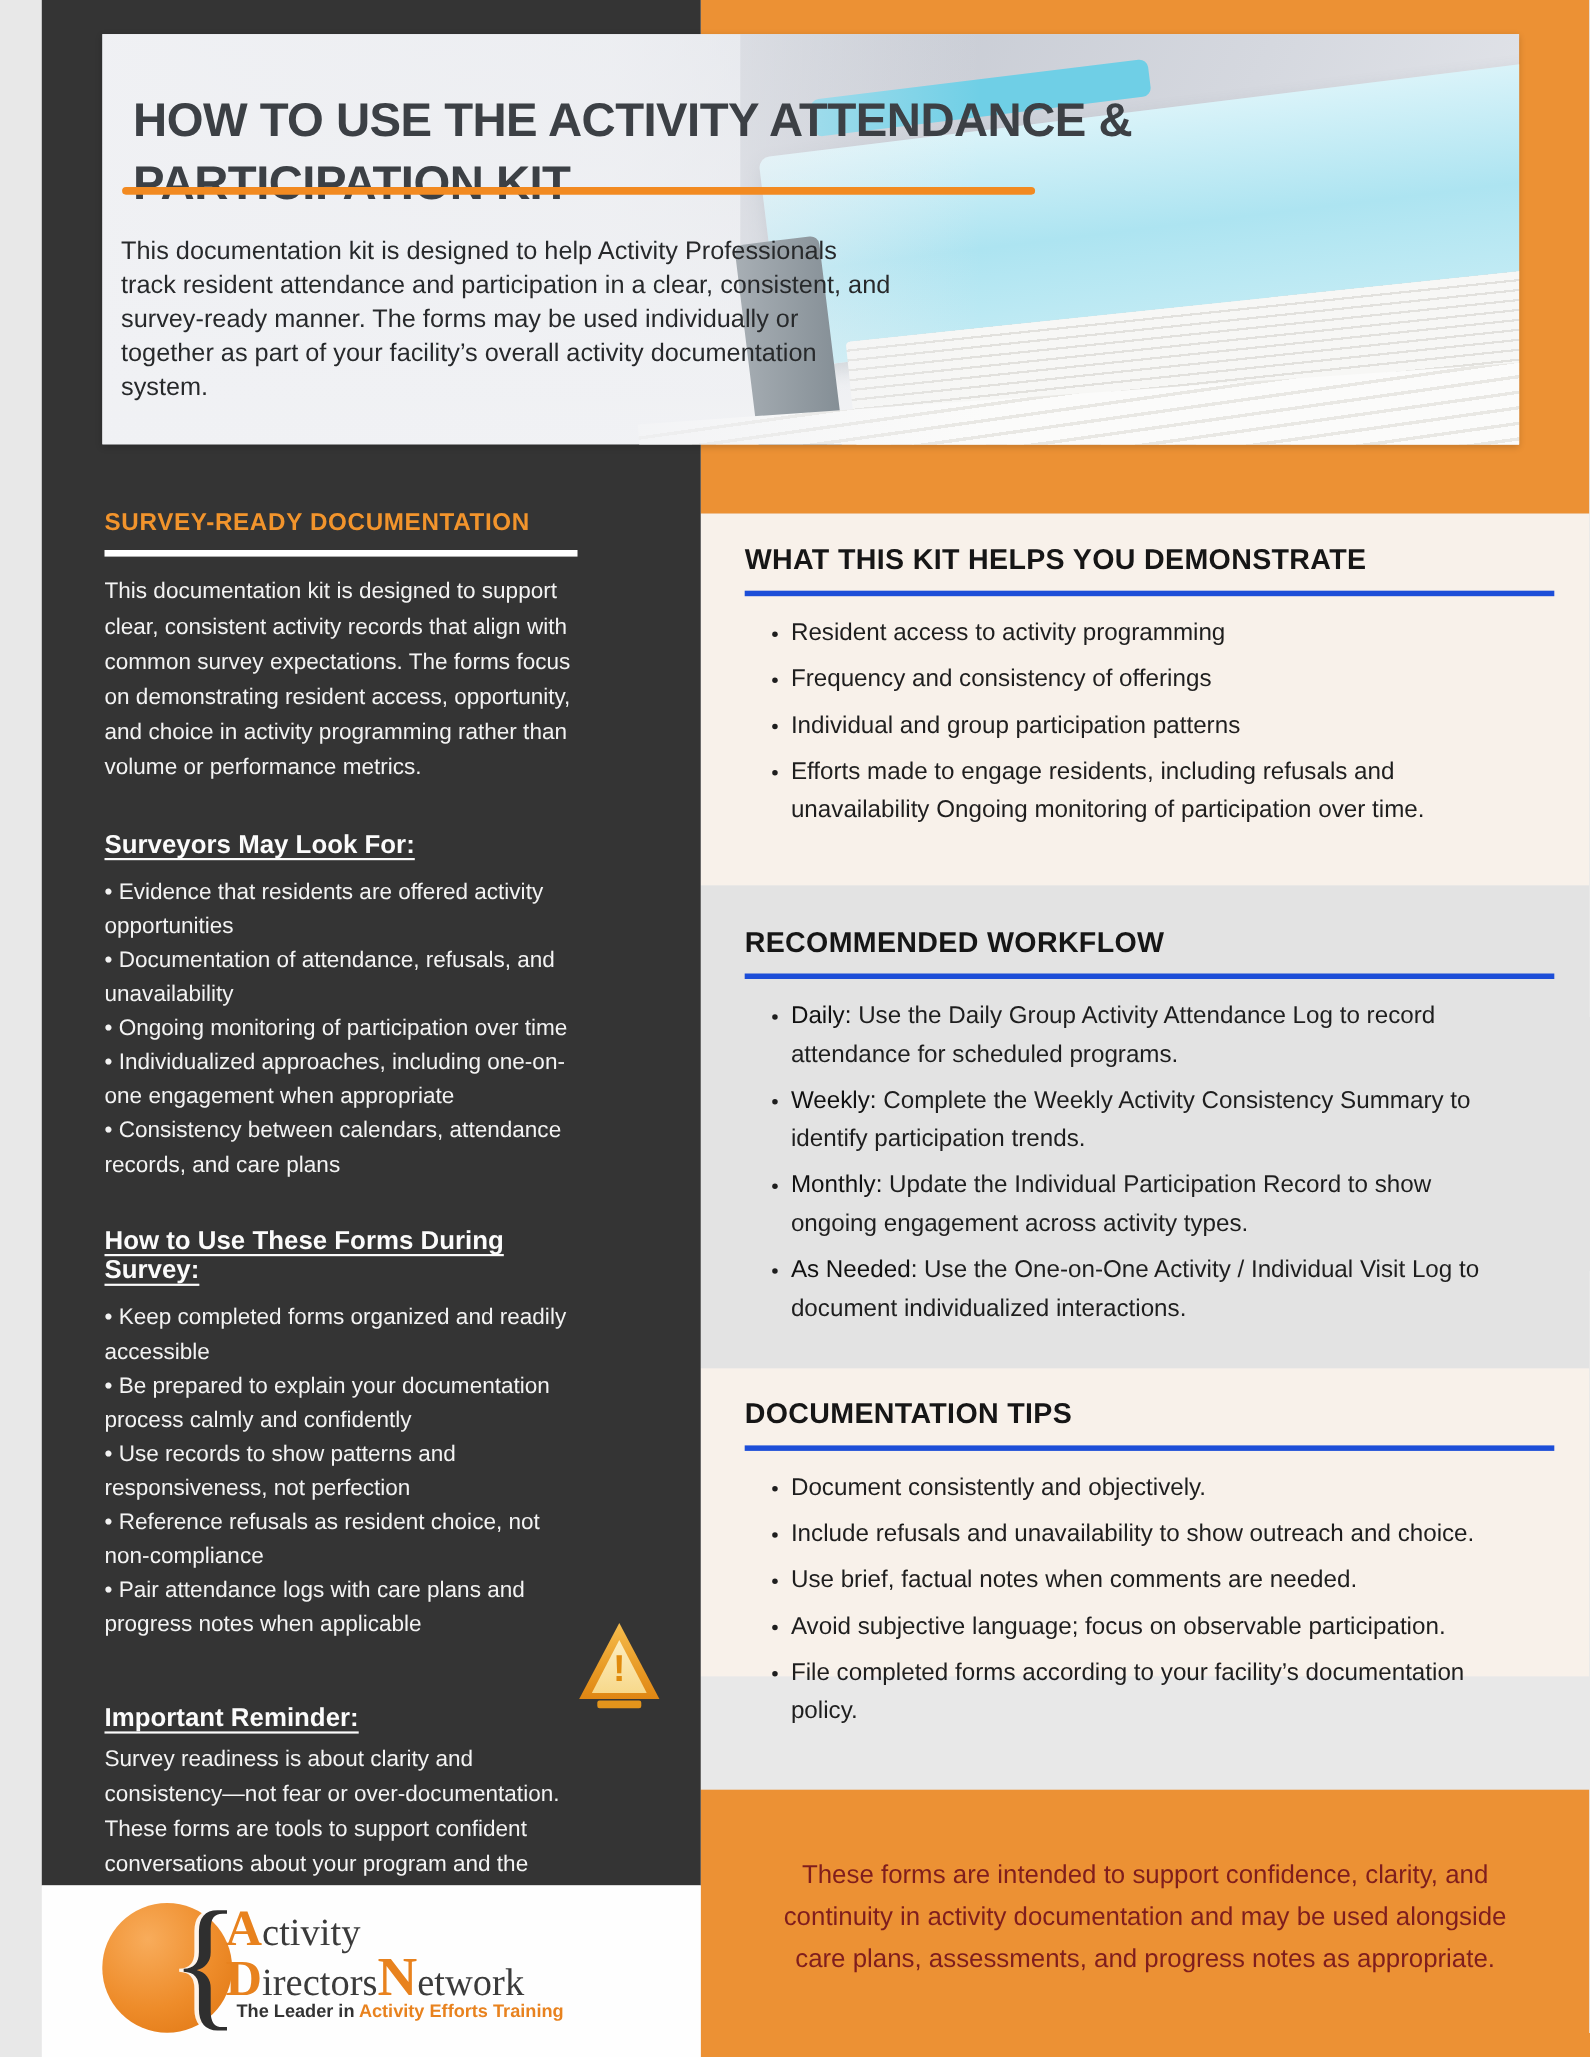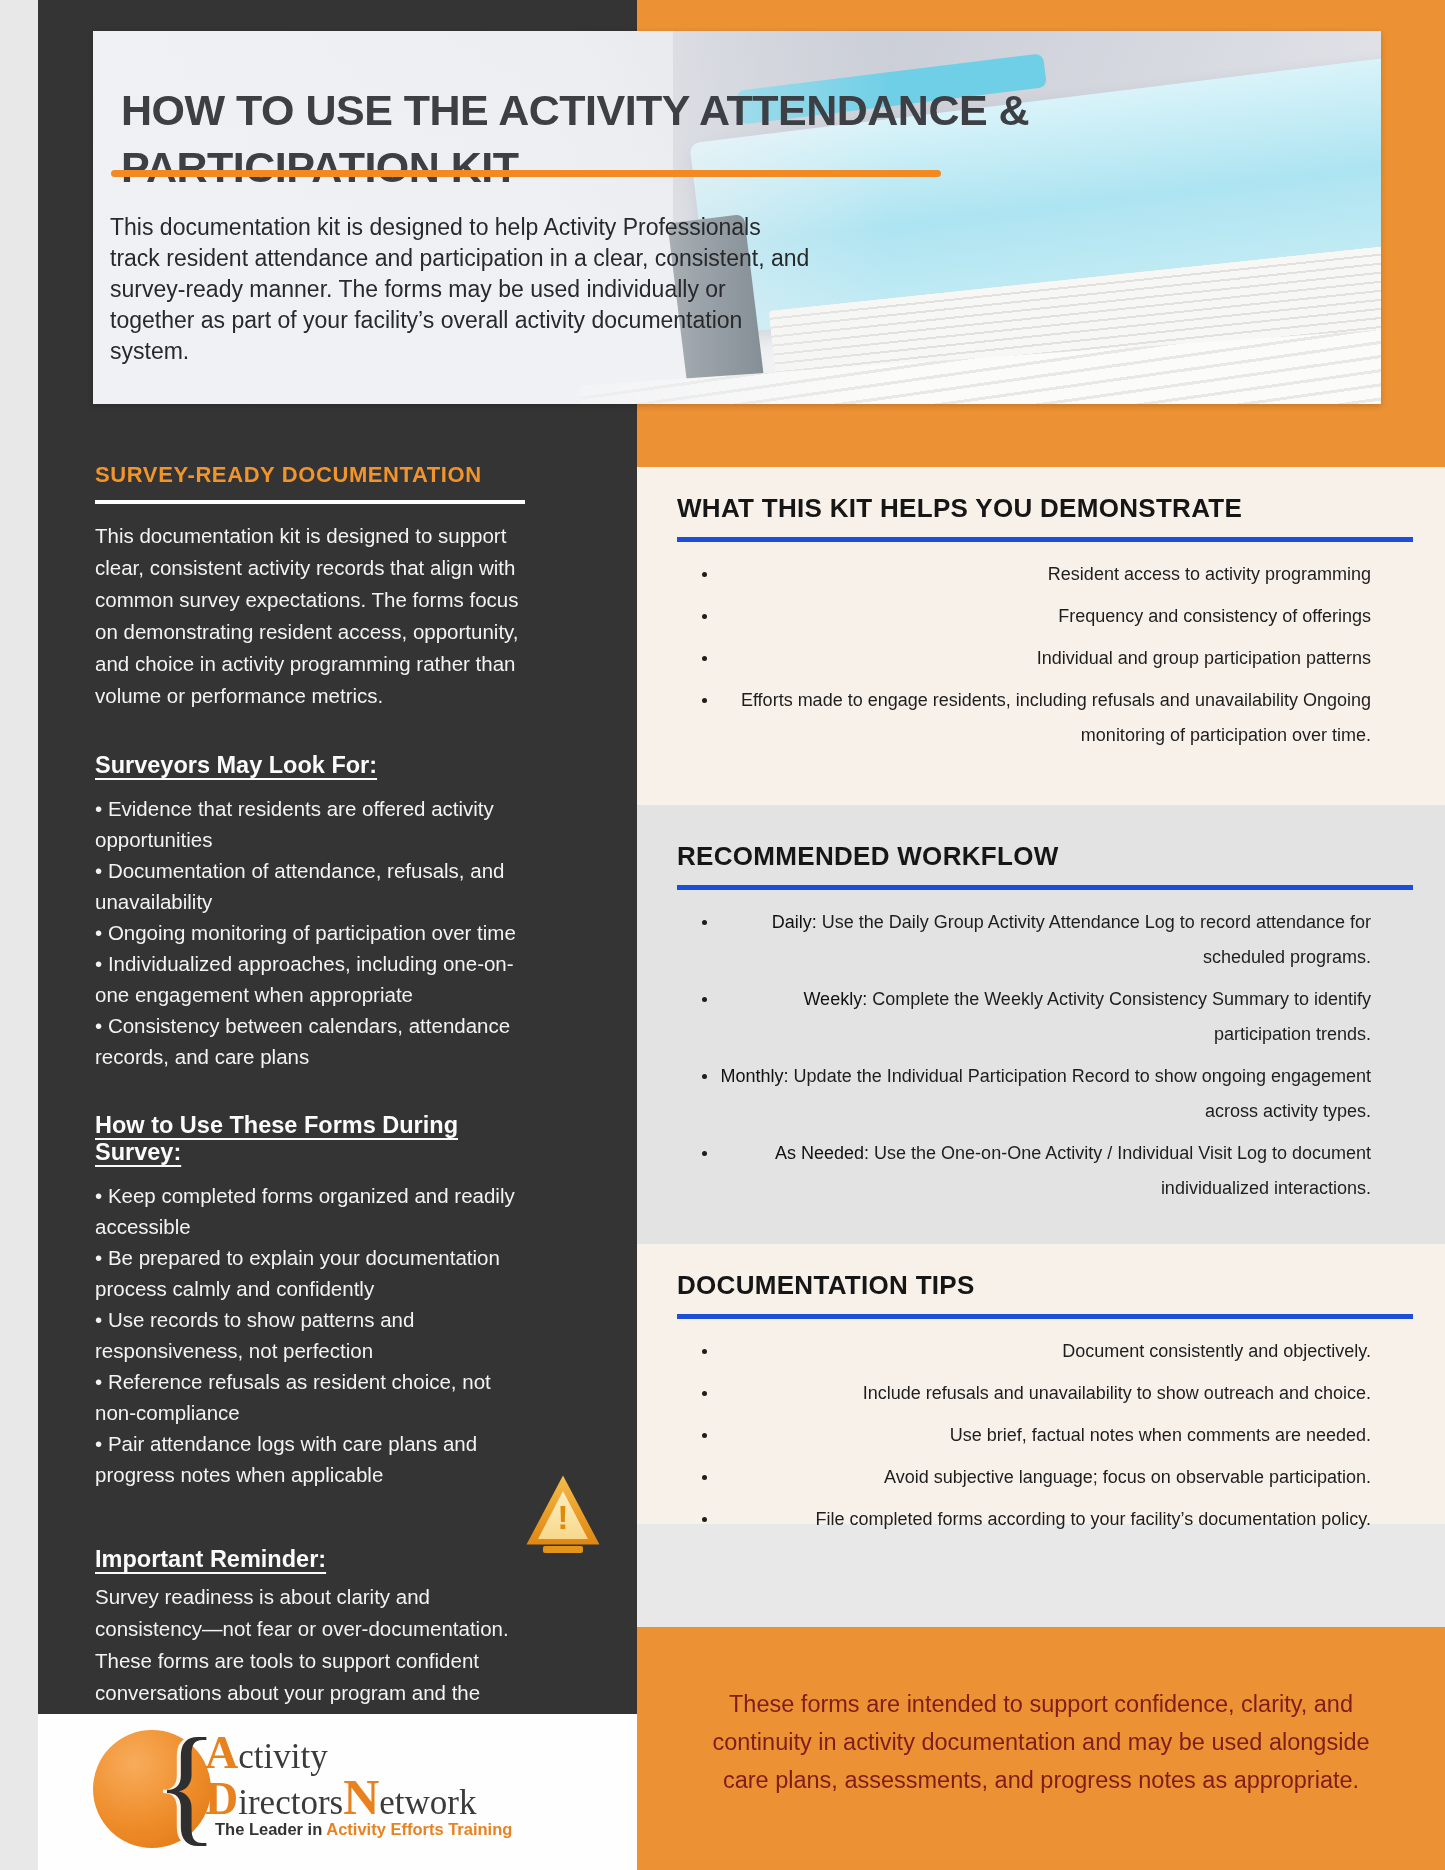--- a/index.html
+++ b/index.html
@@ -5,21 +5,21 @@
   html,body { margin:0; padding:0; background:#E8E8E8; }
   .page {
     position:relative; width:1445px; height:1870px; overflow:hidden;
     background:#E8E8E8; font-family:"Liberation Sans", sans-serif;
   }
 
   
   .left-col { position:absolute; left:38px; top:0; width:599px; height:1714px; background:#343434; }
   .left-inner { position:absolute; left:57px; top:462px; width:430px; color:#F3F3F3; }
   .lc-h1 { color:#F2942C; font-size:22px; font-weight:bold; letter-spacing:.6px;
-           margin:0 0 16px; padding-bottom:12px; border-bottom:4px solid #ffffff; }
+           margin:0 0 16px; padding-bottom:12px; border-bottom:6px solid #ffffff; }
   .lc-p  { font-size:20.5px; line-height:32px; margin:0; color:#F3F3F3; }
   .lc-sub { font-size:23.5px; font-weight:bold; margin:40px 0 14px; color:#FBFBFB;
             text-decoration:underline; text-underline-offset:5px; text-decoration-thickness:2px; }
   .lc-sub.tight { margin:34px 0 8px; }
   .lbullet { font-size:20.5px; line-height:31px; margin:0; }
   .lbullet::before { content:"\2022\00a0"; }
 
   
   .warn { position:absolute; left:430px; top:1012px; width:76px; height:80px; }
   .warn-tri { position:absolute; left:0; top:0; width:76px; height:72px;
@@ -56,21 +56,21 @@
   .sec-flow   { position:absolute; left:637px; top:805px;  width:808px; height:439px; background:#E3E3E3; }
   .sec-tips   { position:absolute; left:637px; top:1244px; width:808px; height:280px; background:#F8F1EA; }
   .rc-footer  { position:absolute; left:637px; top:1627px; width:808px; height:243px; background:#EC9134;
                 box-sizing:border-box; color:#7f1d1d; font-size:23.5px; line-height:38px;
                 text-align:center; padding:58px 52px 0; }
 
   .rc-h { font-size:26px; font-weight:bold; color:#161616; letter-spacing:.3px;
           margin:0 32px 0 40px; padding:26px 0 13px; border-bottom:5px solid #1d4ed8; }
   .sec-flow .rc-h { padding-top:36px; }
   .rc-list { margin:15px 28px 0 40px; padding-left:42px; }
-  .rc-list li { font-size:18px; line-height:35px; color:#1E1E1E; margin-bottom:7px; padding-right:46px;text-align:right; }
+  .rc-list li { font-size:22px; line-height:35px; color:#1E1E1E; margin-bottom:7px; padding-right:46px; }
   .rc-list li::marker { font-size:17px; }
   .rc-list li b { font-weight:normal; color:#111; }
 
   
   .card { position:absolute; left:93px; top:31px; width:1288px; height:373px; overflow:hidden;
           background:linear-gradient(180deg,#DFE2E8 0%,#E7E9ED 45%,#F2F3F5 100%);
           box-shadow:0 2px 6px rgba(0,0,0,.18); }
   .ph { position:absolute; z-index:1; }
   .ph-wall   { left:45%; top:0; width:55%; height:60%;
                background:linear-gradient(115deg,#C3C7D0 0%,#D5D8DF 60%,#E3E5EA 100%); }

